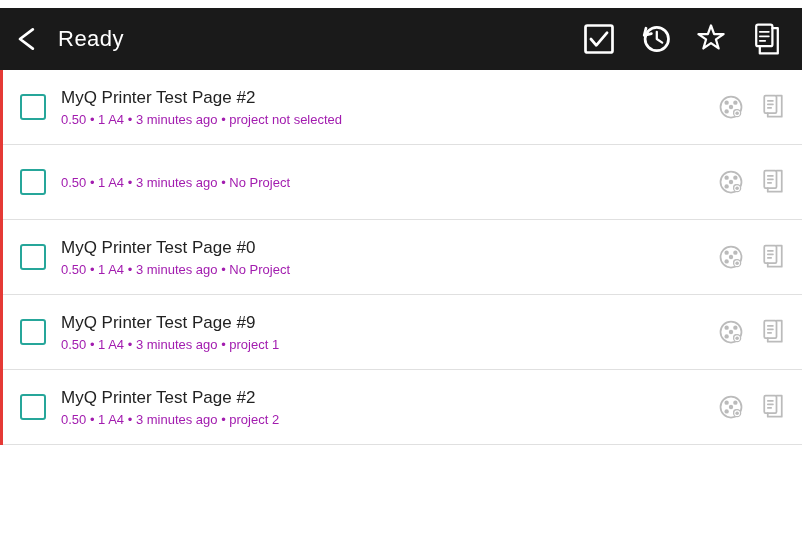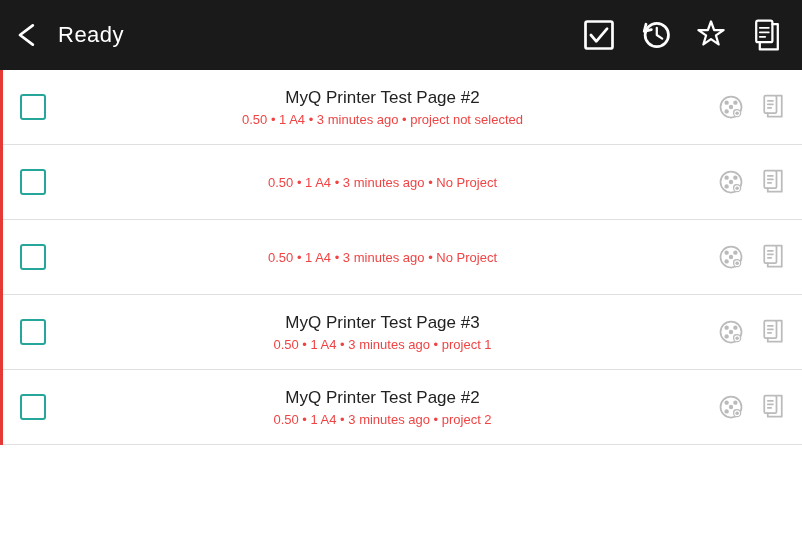--- a/index.html
+++ b/index.html
@@ -9,23 +9,24 @@
       width: 802px;
       height: 558px;
       overflow: hidden;
     }
 
     
     .header {
       background: #1a1a1a;
       display: flex;
       align-items: center;
-      height: 70px;
+      height: 62px;
       padding: 0 12px;
       color: #fff;
+      margin-top: 8px;
     }
     .header-left {
       display: flex;
       align-items: center;
       gap: 14px;
       flex: 1;
     }
     .back-btn {
       cursor: pointer;
       display: flex;
@@ -93,32 +94,31 @@
       display: flex;
       align-items: center;
       justify-content: center;
     }
 
     .item-info {
       flex: 1;
       display: flex;
       flex-direction: column;
       gap: 4px;
-      text-align: center;
     }
 
     .item-title {
       font-size: 17px;
       font-weight: 500;
       color: #222;
     }
 
     .item-meta {
       font-size: 13px;
-      color: #ef4444;
+      color: #a21caf;
     }
 
     .item-actions {
       display: flex;
       align-items: center;
       gap: 8px;
       margin-left: 10px;
     }
 
     .action-icon {
@@ -251,20 +251,21 @@
             <line x1="10" y1="17" x2="14" y2="17" stroke="#bbb" stroke-width="1.8" stroke-linecap="round"></line>
           </svg>
         </div>
       </div>
     </li>
     <li class="print-item">
       <div class="checkbox-area">
         <div class="checkbox"></div>
       </div>
       <div class="item-info">
+        <span class="item-title">MyQ Printer Test Page #0</span>
         <span class="item-meta">0.50 • 1 A4 • 3 minutes ago • No Project</span>
       </div>
       <div class="item-actions">
         <div class="action-icon">
           <svg viewBox="0 0 32 32" xmlns="http://www.w3.org/2000/svg">
             <circle cx="16" cy="16" r="12" fill="none" stroke="#bbb" stroke-width="2"></circle>
             <circle cx="11" cy="11" r="2.5" fill="#bbb"></circle>
             <circle cx="21" cy="11" r="2.5" fill="#bbb"></circle>
             <circle cx="11" cy="21" r="2.5" fill="#bbb"></circle>
             <circle cx="21" cy="21" r="2.5" fill="#bbb"></circle>
@@ -282,21 +283,21 @@
             <line x1="10" y1="17" x2="14" y2="17" stroke="#bbb" stroke-width="1.8" stroke-linecap="round"></line>
           </svg>
         </div>
       </div>
     </li>
     <li class="print-item">
       <div class="checkbox-area">
         <div class="checkbox"></div>
       </div>
       <div class="item-info">
-        <span class="item-title">MyQ Printer Test Page #3</span>
+        <span class="item-title">MyQ Printer Test Page #9</span>
         <span class="item-meta">0.50 • 1 A4 • 3 minutes ago • project 1</span>
       </div>
       <div class="item-actions">
         <div class="action-icon">
           <svg viewBox="0 0 32 32" xmlns="http://www.w3.org/2000/svg">
             <circle cx="16" cy="16" r="12" fill="none" stroke="#bbb" stroke-width="2"></circle>
             <circle cx="11" cy="11" r="2.5" fill="#bbb"></circle>
             <circle cx="21" cy="11" r="2.5" fill="#bbb"></circle>
             <circle cx="11" cy="21" r="2.5" fill="#bbb"></circle>
             <circle cx="21" cy="21" r="2.5" fill="#bbb"></circle>

